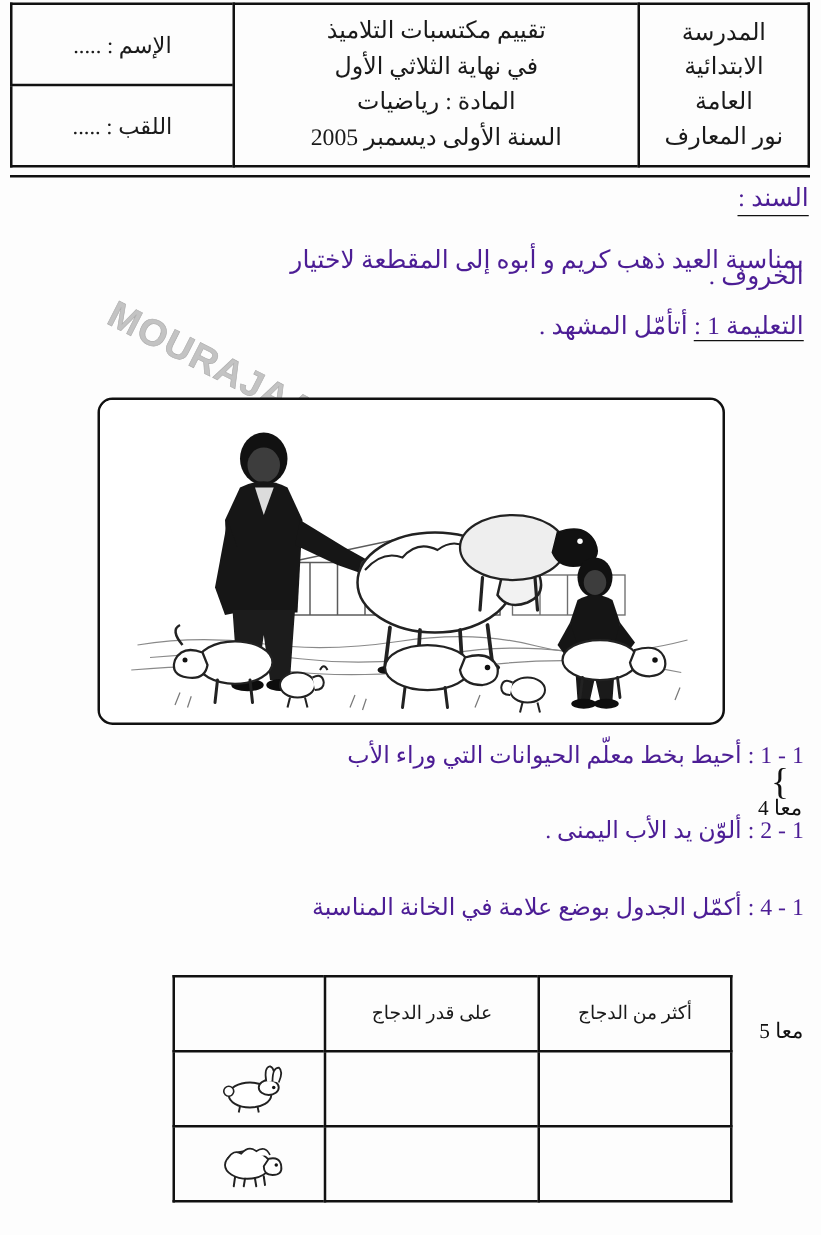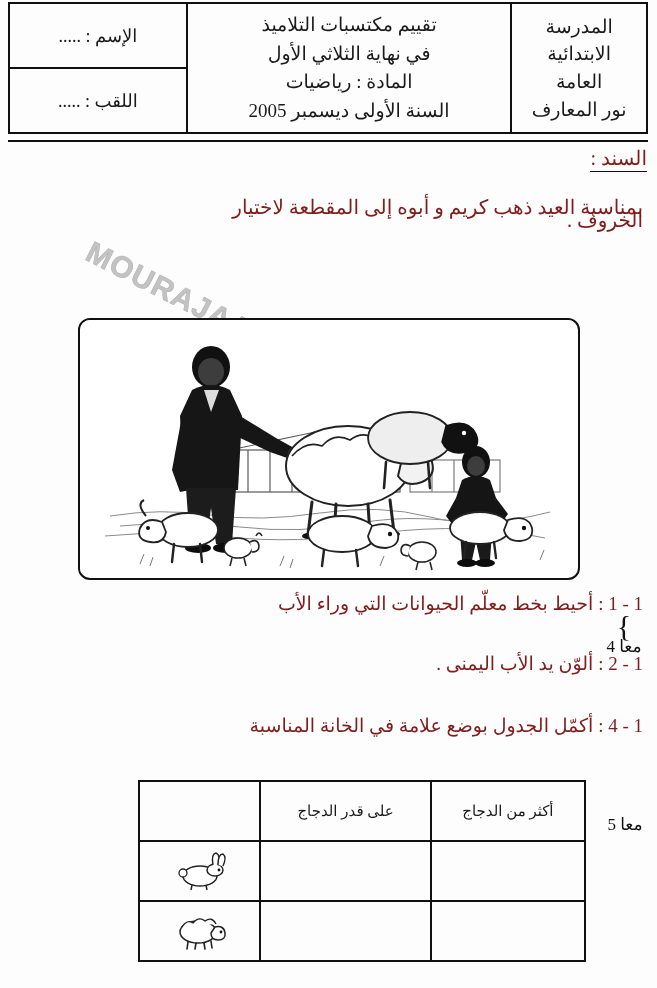--- a/index.html
+++ b/index.html
@@ -73,21 +73,21 @@
     width: 640px;
     border-top: 2px solid #111;
   }
 
   .rtl-line {
     position: absolute;
     direction: rtl;
     text-align: right;
     font-family: "Liberation Serif", serif;
     white-space: nowrap;
-    color: #7f1d1d;
+    color: #4c1d95;
   }
 
   .support-label {
     right: 10px;
     top: 146px;
     font-size: 20px;
     border-bottom: 1px solid #111;
     padding-bottom: 1px;
   }
   .sentence-1 {
@@ -243,20 +243,24 @@
     </tr>
   </tbody>
     </table>
 
   <div class="body-rule"></div>
 
   <div class="rtl-line support-label">السند :</div>
   <div class="rtl-line sentence-1">بمناسبة العيد ذهب كريم و أبوه إلى المقطعة لاختيار</div>
   <div class="rtl-line sentence-2">الخروف .</div>
 
+  <div class="rtl-line instruction">
+    <span class="underline">التعليمة 1 :</span>
+    <span>أتأمّل المشهد .</span>
+  </div>
 
   <div class="watermark">MOURAJAA.COM</div>
 
   <div class="illus-frame">
     <svg width="494" height="254" viewBox="0 0 494 254">
       <rect x="0" y="0" width="494" height="254" fill="#ffffff"></rect>
 
       <g stroke="#2a2a2a" stroke-width="1" opacity="0.55">
         <path d="M30 196 Q80 188 130 195 T240 193 T350 197 T470 192" fill="none"></path>
         <path d="M40 206 Q100 200 160 207 T280 203 T420 208" fill="none"></path>

